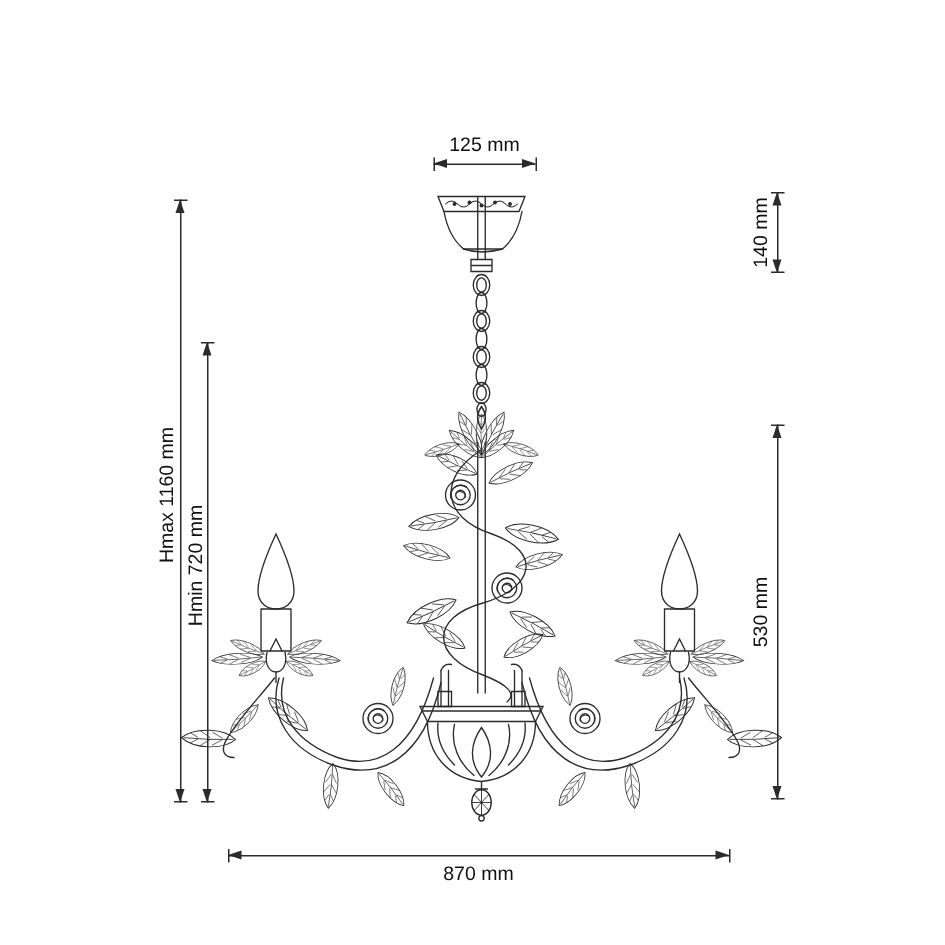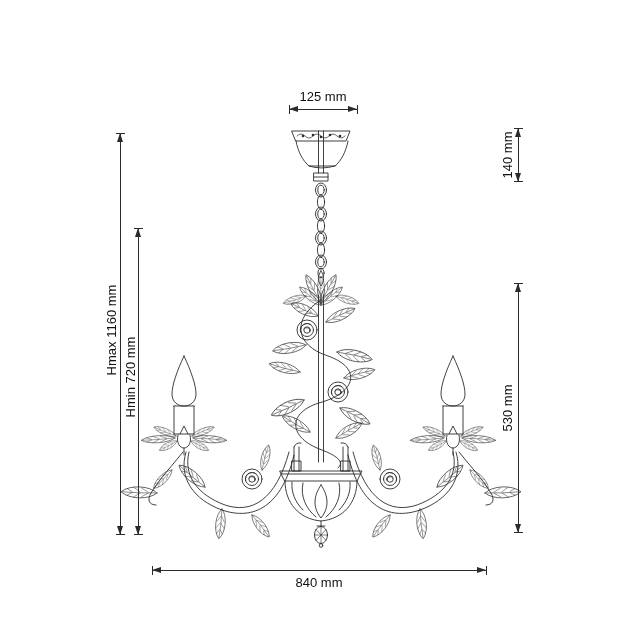--- a/index.html
+++ b/index.html
@@ -183,21 +183,21 @@
   <div>
     <div class="dlabel rot" style="left:507px; top:408px;">530 mm</div>
     <div class="dline-v" style="left:518px; top:283px; height:250px;"></div>
     <div class="arr ar-up" style="left:515px; top:283px;"></div>
     <div class="arr ar-dn" style="left:515px; top:524px;"></div>
     <div class="tick-h" style="left:514px; top:283px;"></div>
     <div class="tick-h" style="left:514px; top:532px;"></div>
   </div>
 
   <div>
-    <div class="dlabel" style="left:319px; top:582px;">840 mm</div>
+    <div class="dlabel" style="left:319px; top:582px;">870 mm</div>
     <div class="dline-h" style="left:152px; top:570px; width:334px;"></div>
     <div class="arr ar-lf" style="left:152px; top:567px;"></div>
     <div class="arr ar-rt" style="left:477px; top:567px;"></div>
     <div class="tick-v" style="left:152px; top:566px;"></div>
     <div class="tick-v" style="left:486px; top:566px;"></div>
   </div>
 
 </div>
 
 </body></html>

